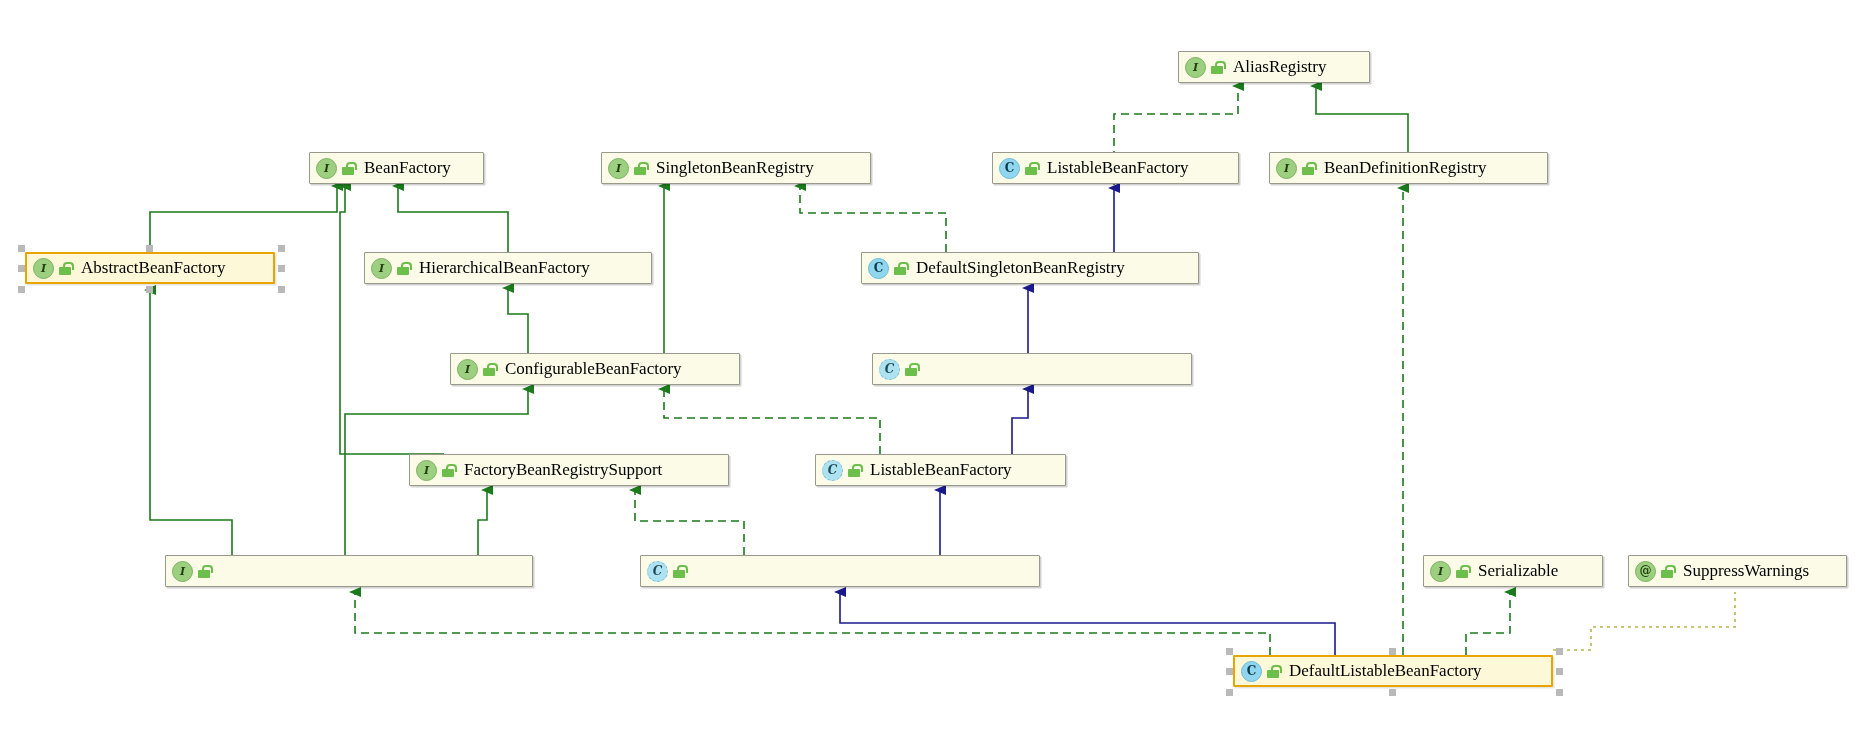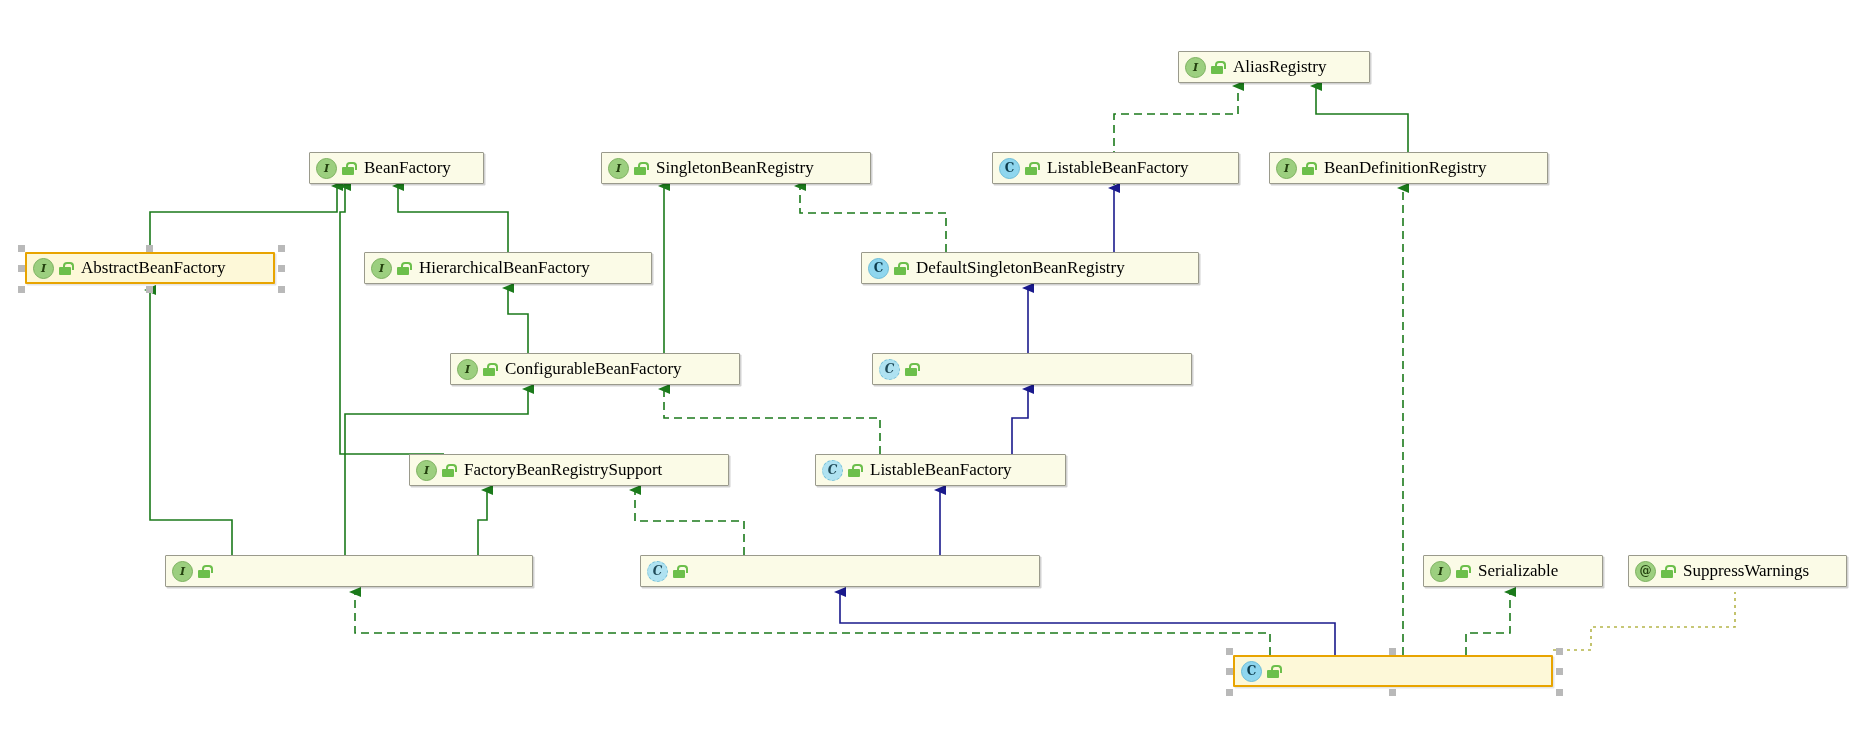--- a/index.html
+++ b/index.html
@@ -334,16 +334,17 @@
           <i></i>
         </span>
         <span class="node-label">SuppressWarnings</span>
       </div>
       <div class="node selected" style="left: 1233px; top: 655px; width: 320px;">
         <span class="stype cls">C</span>
         <span class="lock">
           <b></b>
           <i></i>
         </span>
+        <span class="node-label">DefaultListableBeanFactory</span>
       </div>
     </div>
 
 </div>
 
 </body></html>

